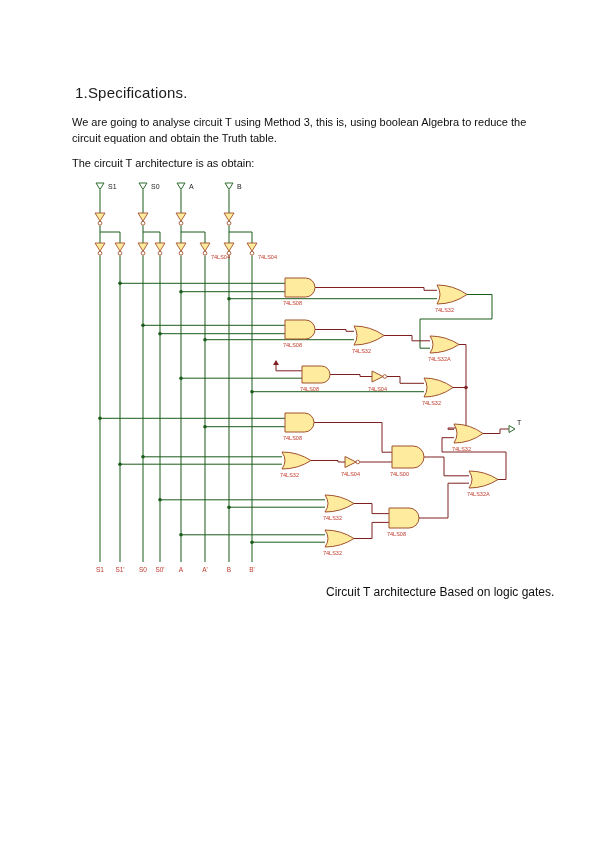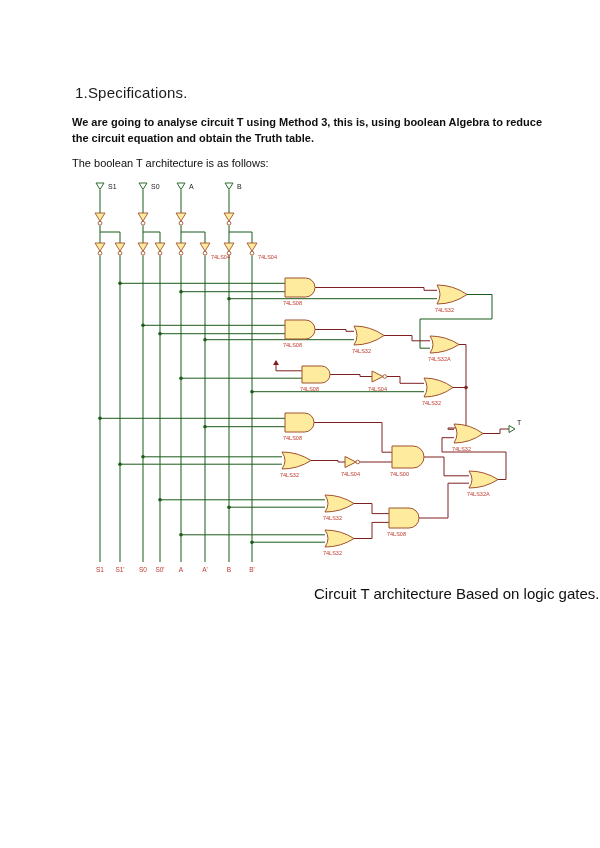--- a/index.html
+++ b/index.html
@@ -13,35 +13,35 @@
   }
   .heading {
     position:absolute; left:75px; top:84px;
     font-size:15px; font-weight:400; color:#1c1c1c;
     letter-spacing:0.2px;
   }
   .body-text {
     position:absolute; left:72px;
     font-size:11px; line-height:16px; color:#0f0f0f;
   }
-  #para { top:114px; width:472px;font-weight:bold; }
+  #para { top:114px; width:472px; }
   #lead { top:155px; }
   #circuit-svg { position:absolute; left:0; top:0; }
   .caption {
-    position:absolute; left:314px; top:585px;
-    font-size:15px; color:#0f0f0f;
+    position:absolute; left:326px; top:585px;
+    font-size:12px; color:#0f0f0f;
   }
 </style>
 </head>
 <body>
 
 <div class="page">
   <h1 class="heading">1.Specifications.</h1>
   <p class="body-text" id="para">We are going to analyse circuit T using Method 3, this is, using boolean Algebra to reduce the circuit equation and obtain the Truth table.</p>
-  <p class="body-text" id="lead">The boolean T architecture is as follows:</p>
+  <p class="body-text" id="lead">The circuit T architecture is as obtain:</p>
   <svg id="circuit-svg" width="600" height="848" viewBox="0 0 600 848">
       <line x1="100" y1="255.5" x2="100" y2="562" stroke="#1a5c1a" stroke-width="1"></line>
       <text x="100" y="572" font-size="6.5" fill="#c0392b" text-anchor="middle" font-family="&quot;Liberation Sans&quot;, sans-serif">S1</text>
       <line x1="120" y1="255.5" x2="120" y2="562" stroke="#1a5c1a" stroke-width="1"></line>
       <text x="120" y="572" font-size="6.5" fill="#c0392b" text-anchor="middle" font-family="&quot;Liberation Sans&quot;, sans-serif">S1'</text>
       <line x1="143" y1="255.5" x2="143" y2="562" stroke="#1a5c1a" stroke-width="1"></line>
       <text x="143" y="572" font-size="6.5" fill="#c0392b" text-anchor="middle" font-family="&quot;Liberation Sans&quot;, sans-serif">S0</text>
       <line x1="160" y1="255.5" x2="160" y2="562" stroke="#1a5c1a" stroke-width="1"></line>
       <text x="160" y="572" font-size="6.5" fill="#c0392b" text-anchor="middle" font-family="&quot;Liberation Sans&quot;, sans-serif">S0'</text>
       <line x1="181" y1="255.5" x2="181" y2="562" stroke="#1a5c1a" stroke-width="1"></line>

